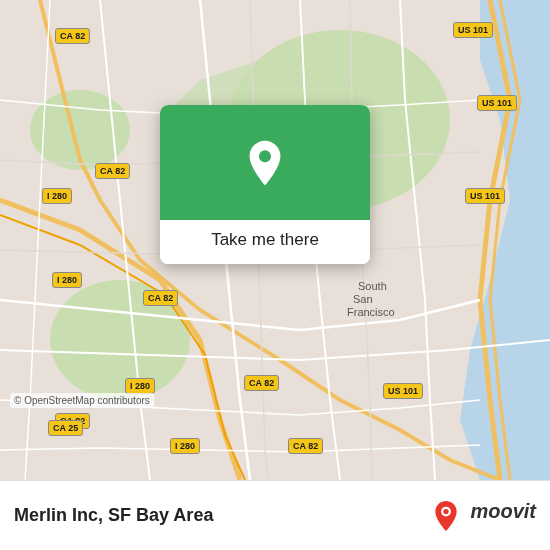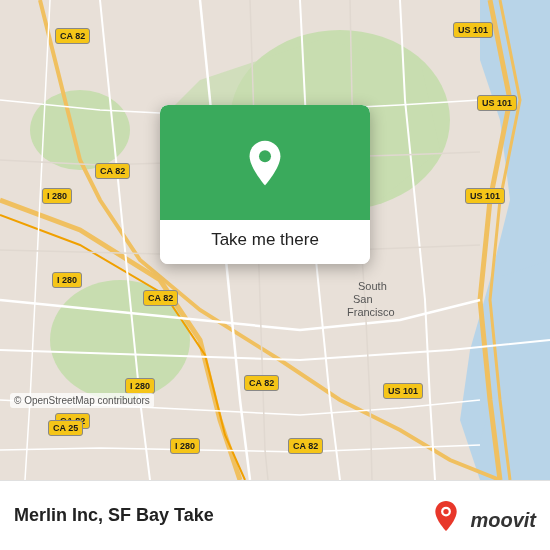--- a/index.html
+++ b/index.html
@@ -87,21 +87,21 @@
 
     #place-name {
       font-size: 18px;
       font-weight: 600;
       color: #222;
       flex: 1;
     }
 
     #moovit-logo {
       display: flex;
-      align-items: flex-end;
+      align-items: flex-start;
       gap: 10px;
     }
 
     #moovit-pin {
       width: 28px;
       height: 32px;
     }
 
     #moovit-text {
       font-size: 20px;
@@ -195,21 +195,21 @@
         <circle cx="24" cy="20" r="7" fill="#3aaa5c"></circle>
       </svg>
     </div>
     <div id="popup-label">Take me there</div>
   </div>
 
   <div id="attribution">© OpenStreetMap contributors</div>
 </div>
 
 <div id="bottom-bar">
-  <span id="place-name">Merlin Inc, SF Bay Take</span>
+  <span id="place-name">Merlin Inc, SF Bay Area</span>
   <div id="moovit-logo">
 
     <svg id="moovit-pin" viewBox="0 0 28 36" xmlns="http://www.w3.org/2000/svg">
       <path d="M14 1C7.37 1 2 6.37 2 13c0 9.5 12 22 12 22S26 22.5 26 13C26 6.37 20.63 1 14 1z" fill="#e8372a"></path>
       <circle cx="14" cy="13" r="5.5" fill="white"></circle>
       <circle cx="14" cy="13" r="3" fill="#e8372a"></circle>
     </svg>
     <span id="moovit-text">moovit</span>
   </div>
 </div>

